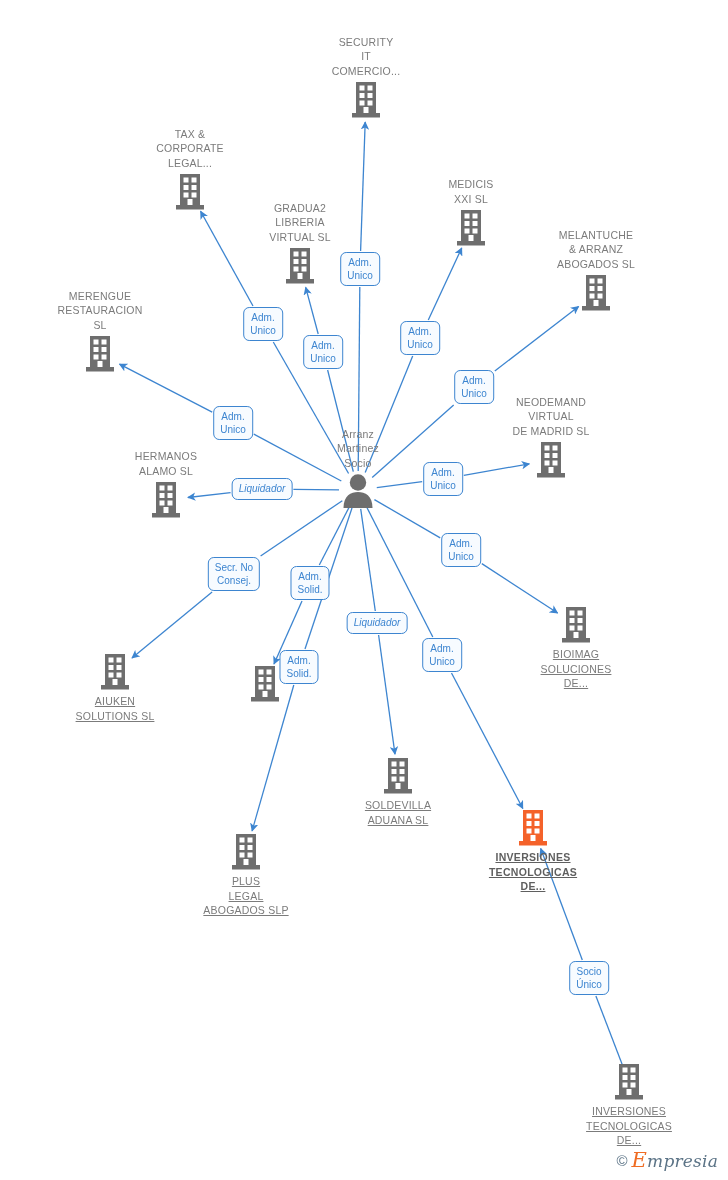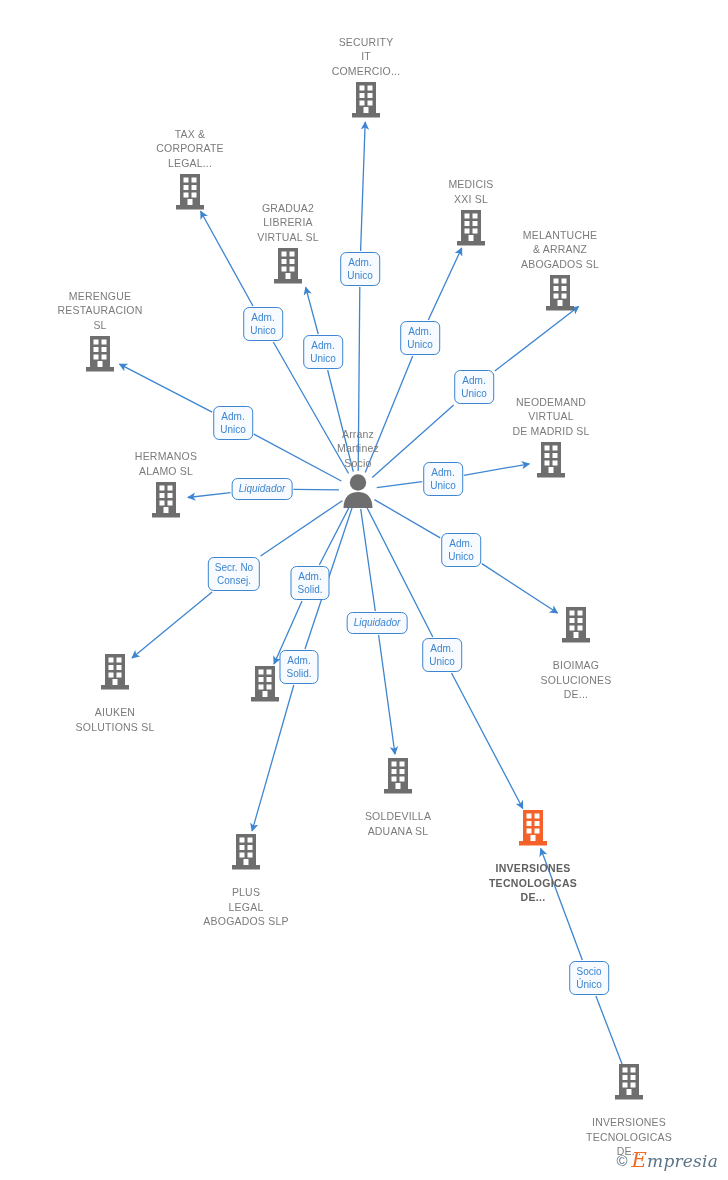--- a/index.html
+++ b/index.html
@@ -40,21 +40,21 @@
   .node.highlight .label{
     color:#5f5f5f;
     font-weight:bold;
     letter-spacing:.3px;
   }
   .node .glyph{
     line-height:0;
     height:40px;
   }
   .node.label-above .label{margin-bottom:2px;}
-  .node.label-below .label{margin-top:13px;}
+  .node.label-below .label{margin-top:2px;text-decoration:underline;}
 
   
   .chip{
     position:absolute;
     z-index:4;
     background:#f7fbff;
     border:1.3px solid #3d85d0;
     border-radius:6px;
     color:#3d85d0;
     font-size:10px;
@@ -173,21 +173,21 @@
             <rect x="2" y="33" width="28" height="4.5" fill="#6e6e6e"></rect>
             <rect x="9.5" y="5.5" width="5" height="5" fill="#ffffff"></rect>
             <rect x="17.5" y="5.5" width="5" height="5" fill="#ffffff"></rect>
             <rect x="9.5" y="13" width="5" height="5" fill="#ffffff"></rect>
             <rect x="17.5" y="13" width="5" height="5" fill="#ffffff"></rect>
             <rect x="9.5" y="20.5" width="5" height="5" fill="#ffffff"></rect>
             <rect x="17.5" y="20.5" width="5" height="5" fill="#ffffff"></rect>
             <rect x="13.5" y="27" width="5" height="6" fill="#ffffff"></rect>
           </svg></div>
       </div>
-      <div class="node label-above" style="left: 288px; top: 200.5px;">
+      <div class="node label-above" style="left: 300px; top: 200.5px;">
         <div class="label">GRADUA2
 LIBRERIA
 VIRTUAL SL</div>
         <div class="glyph" style="height:40px"><svg width="32" height="40" viewBox="0 0 32 40">
             <rect x="6" y="2" width="20" height="31" fill="#6e6e6e"></rect>
             <rect x="2" y="33" width="28" height="4.5" fill="#6e6e6e"></rect>
             <rect x="9.5" y="5.5" width="5" height="5" fill="#ffffff"></rect>
             <rect x="17.5" y="5.5" width="5" height="5" fill="#ffffff"></rect>
             <rect x="9.5" y="13" width="5" height="5" fill="#ffffff"></rect>
             <rect x="17.5" y="13" width="5" height="5" fill="#ffffff"></rect>
@@ -204,21 +204,21 @@
             <rect x="2" y="33" width="28" height="4.5" fill="#6e6e6e"></rect>
             <rect x="9.5" y="5.5" width="5" height="5" fill="#ffffff"></rect>
             <rect x="17.5" y="5.5" width="5" height="5" fill="#ffffff"></rect>
             <rect x="9.5" y="13" width="5" height="5" fill="#ffffff"></rect>
             <rect x="17.5" y="13" width="5" height="5" fill="#ffffff"></rect>
             <rect x="9.5" y="20.5" width="5" height="5" fill="#ffffff"></rect>
             <rect x="17.5" y="20.5" width="5" height="5" fill="#ffffff"></rect>
             <rect x="13.5" y="27" width="5" height="6" fill="#ffffff"></rect>
           </svg></div>
       </div>
-      <div class="node label-above" style="left: 560px; top: 227.5px;">
+      <div class="node label-above" style="left: 596px; top: 227.5px;">
         <div class="label">MELANTUCHE
 &amp; ARRANZ
 ABOGADOS  SL</div>
         <div class="glyph" style="height:40px"><svg width="32" height="40" viewBox="0 0 32 40">
             <rect x="6" y="2" width="20" height="31" fill="#6e6e6e"></rect>
             <rect x="2" y="33" width="28" height="4.5" fill="#6e6e6e"></rect>
             <rect x="9.5" y="5.5" width="5" height="5" fill="#ffffff"></rect>
             <rect x="17.5" y="5.5" width="5" height="5" fill="#ffffff"></rect>
             <rect x="9.5" y="13" width="5" height="5" fill="#ffffff"></rect>
             <rect x="17.5" y="13" width="5" height="5" fill="#ffffff"></rect>

